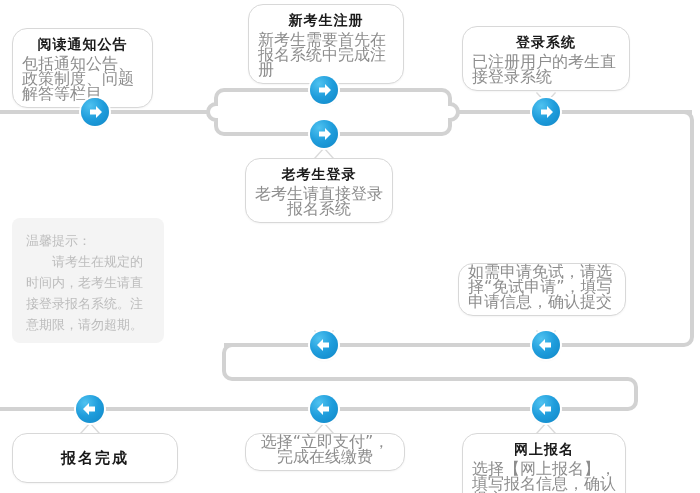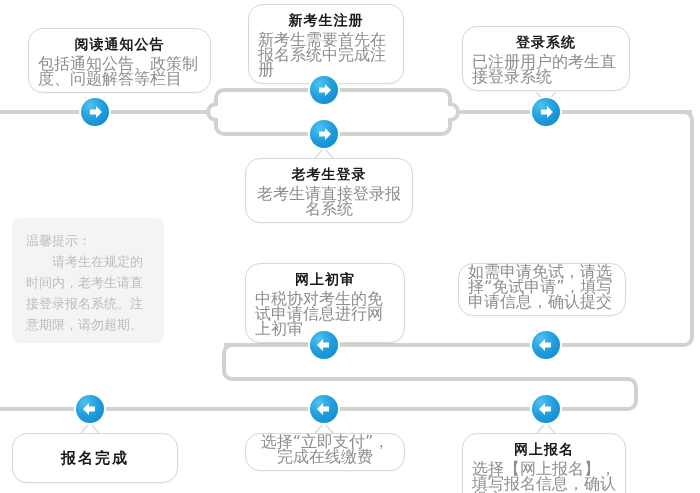--- a/index.html
+++ b/index.html
@@ -98,21 +98,21 @@
 
       <path d="M440,90 H442 a8,8 0 0 1 8,8 V104 a8,8 0 0 1 8,8 H692"></path>
       <path d="M440,134 H442 a8,8 0 0 0 8,-8 V120 a8,8 0 0 0 8,-8 H692"></path>
 
       <path d="M684,112 a8,8 0 0 1 8,8 V337 a8,8 0 0 1 -8,8 H224"></path>
 
       <path d="M232,345 a8,8 0 0 0 -8,8 V371 a8,8 0 0 0 8,8 H628 a8,8 0 0 1 8,8 V401 a8,8 0 0 1 -8,8 H0"></path>
     </g>
   </svg>
 
-  <div class="node" style="left:28px;top:28px;width:183px;">
+  <div class="node" style="left:12px;top:28px;width:141px;">
     <div class="title">阅读通知公告</div>
     <div class="desc">包括通知公告、政策制度、问题解答等栏目</div>
   </div>
   <div class="tail tail-down" style="left:86px;top:97px;"></div>
   <div class="arrow" style="left:81px;top:98px;">
     <svg viewBox="0 0 28 28" xmlns="http://www.w3.org/2000/svg">
       <path d="M9 11.5 h6 V8 l6 6 -6 6 v-3.5 h-6 z" fill="#ffffff"></path>
     </svg>
   </div>
 
@@ -137,34 +137,30 @@
       <path d="M9 11.5 h6 V8 l6 6 -6 6 v-3.5 h-6 z" fill="#ffffff"></path>
     </svg>
   </div>
 
   <div class="arrow" style="left:310px;top:120px;">
     <svg viewBox="0 0 28 28" xmlns="http://www.w3.org/2000/svg">
       <path d="M9 11.5 h6 V8 l6 6 -6 6 v-3.5 h-6 z" fill="#ffffff"></path>
     </svg>
   </div>
   <div class="tail tail-up" style="left:315px;top:149px;"></div>
-  <div class="node" style="left:245px;top:158px;width:168px;">
+  <div class="node" style="left:245px;top:158px;width:148px;">
     <div class="title">老考生登录</div>
     <div class="desc" style="text-align:center;">老考生请直接登录报名系统</div>
   </div>
 
   <div class="tip" style="left:12px;top:218px;width:152px;height:125px;">
     <div>温馨提示：</div>
     <div class="tip-body">请考生在规定的时间内，老考生请直接登录报名系统。注意期限，请勿超期。</div>
   </div>
 
-  <div class="node" style="left:245px;top:263px;width:160px;">
-    <div class="title">网上初审</div>
-    <div class="desc">中税协对考生的免试申请信息进行网上初审</div>
-  </div>
   <div class="tail tail-down" style="left:315px;top:330px;"></div>
   <div class="arrow" style="left:310px;top:331px;">
     <svg viewBox="0 0 28 28" xmlns="http://www.w3.org/2000/svg">
       <path d="M19 11.5 h-6 V8 l-6 6 6 6 v-3.5 h6 z" fill="#ffffff"></path>
     </svg>
   </div>
 
   <div class="node" style="left:458px;top:263px;width:168px;">
     <div class="desc">如需申请免试，请选择“免试申请”，填写申请信息，确认提交</div>
   </div>

